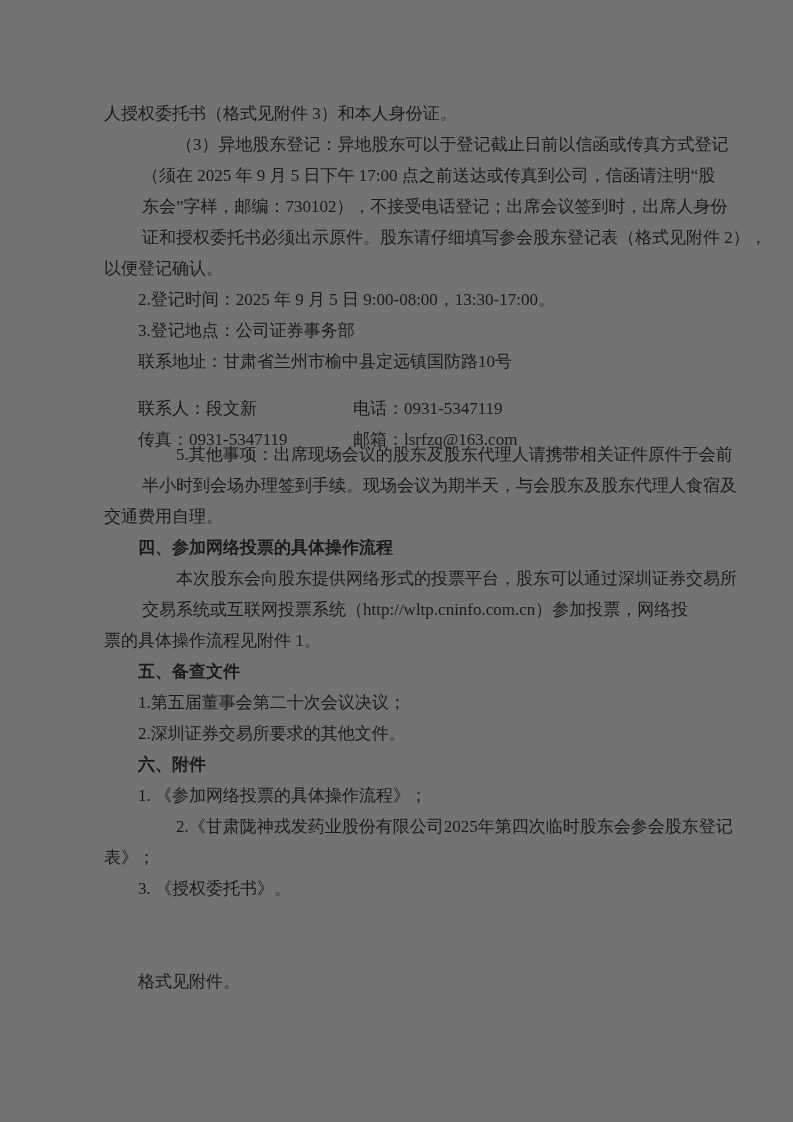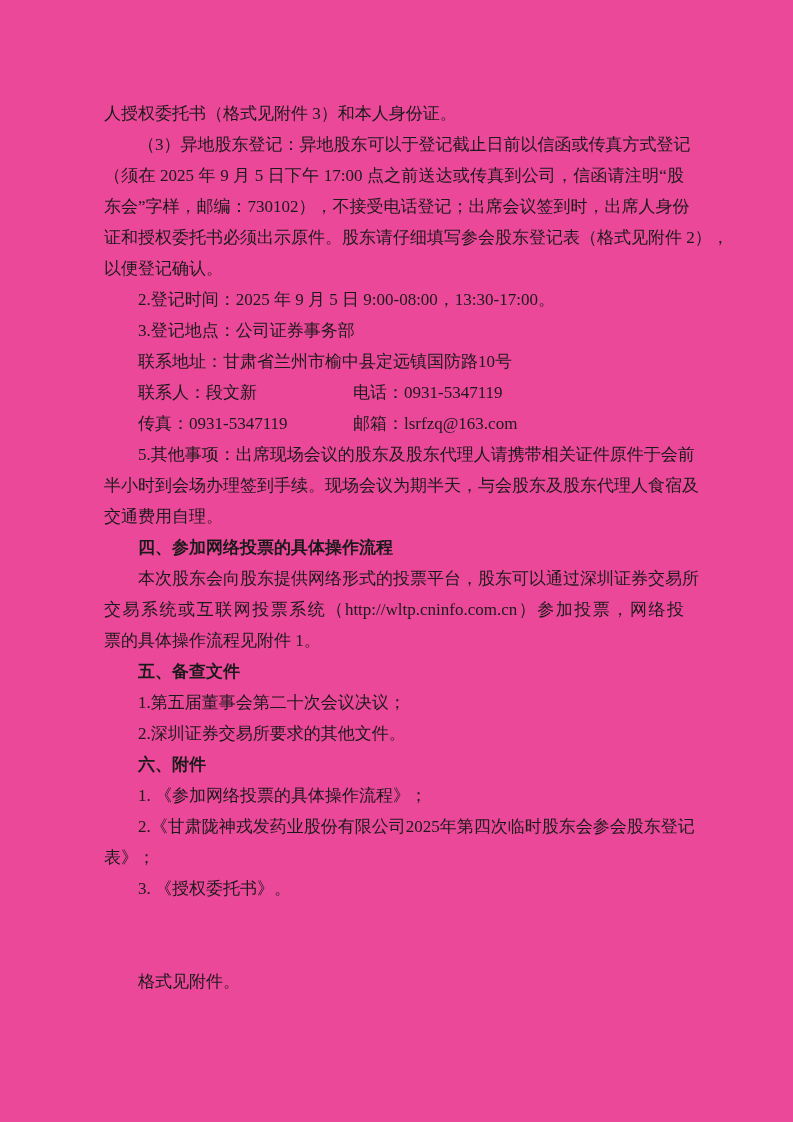--- a/index.html
+++ b/index.html
@@ -11,43 +11,45 @@
     width: 793px;
     height: 1122px;
     font-family: "Liberation Serif", "DejaVu Serif", serif;
   }
   .page {
     position: relative;
     box-sizing: border-box;
     width: 793px;
     height: 1122px;
     padding: 98px 109px 0 104px;
-    background: #ec4899;
+    background: #737373;
     color: #1a1a1a;
     overflow: hidden;
   }
   .line {
     font-size: 17px;
     line-height: 31px;
     height: 31px;
     white-space: nowrap;
     font-feature-settings: "halt" 1;
   }
   .indent { padding-left: 34px; }
   .fill {
     text-align: justify;
     text-align-last: justify;
+    margin-left: 38px;
   }
   .heading {
     font-weight: bold;
     font-family: Liberation Serif, serif;
   }
   .cols .col1 {
     display: inline-block;
     width: 215px;
+    margin-top: 16px;
   }
   .gap-above { margin-top: 62px; }
 </style>
 </head>
 <body>
 
 <div class="page">
   <div class="line">人授权委托书（格式见附件 3）和本人身份证。</div>
   <div class="line indent fill">（3）异地股东登记：异地股东可以于登记截止日前以信函或传真方式登记</div>
   <div class="line fill">（须在 2025 年 9 月 5 日下午 17:00 点之前送达或传真到公司，信函请注明“股</div>

